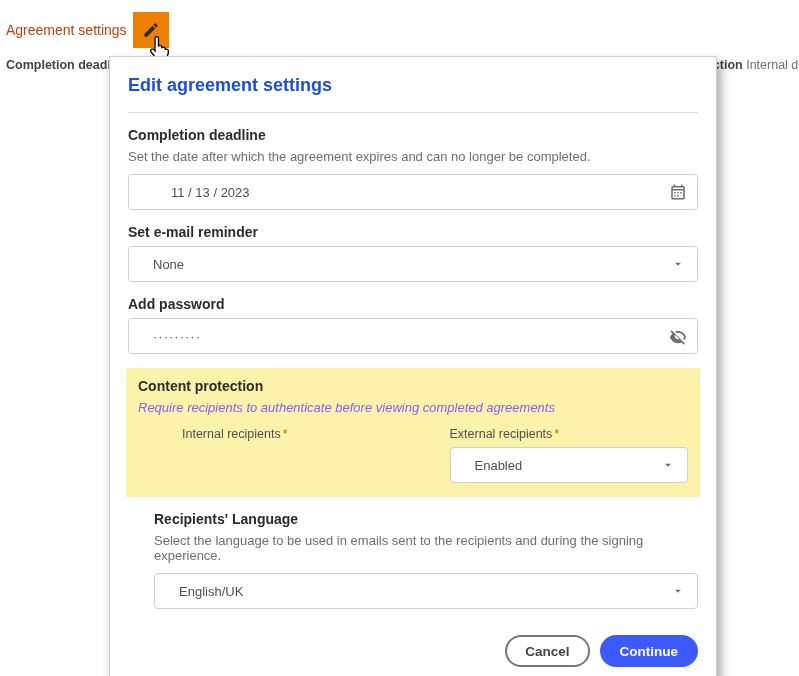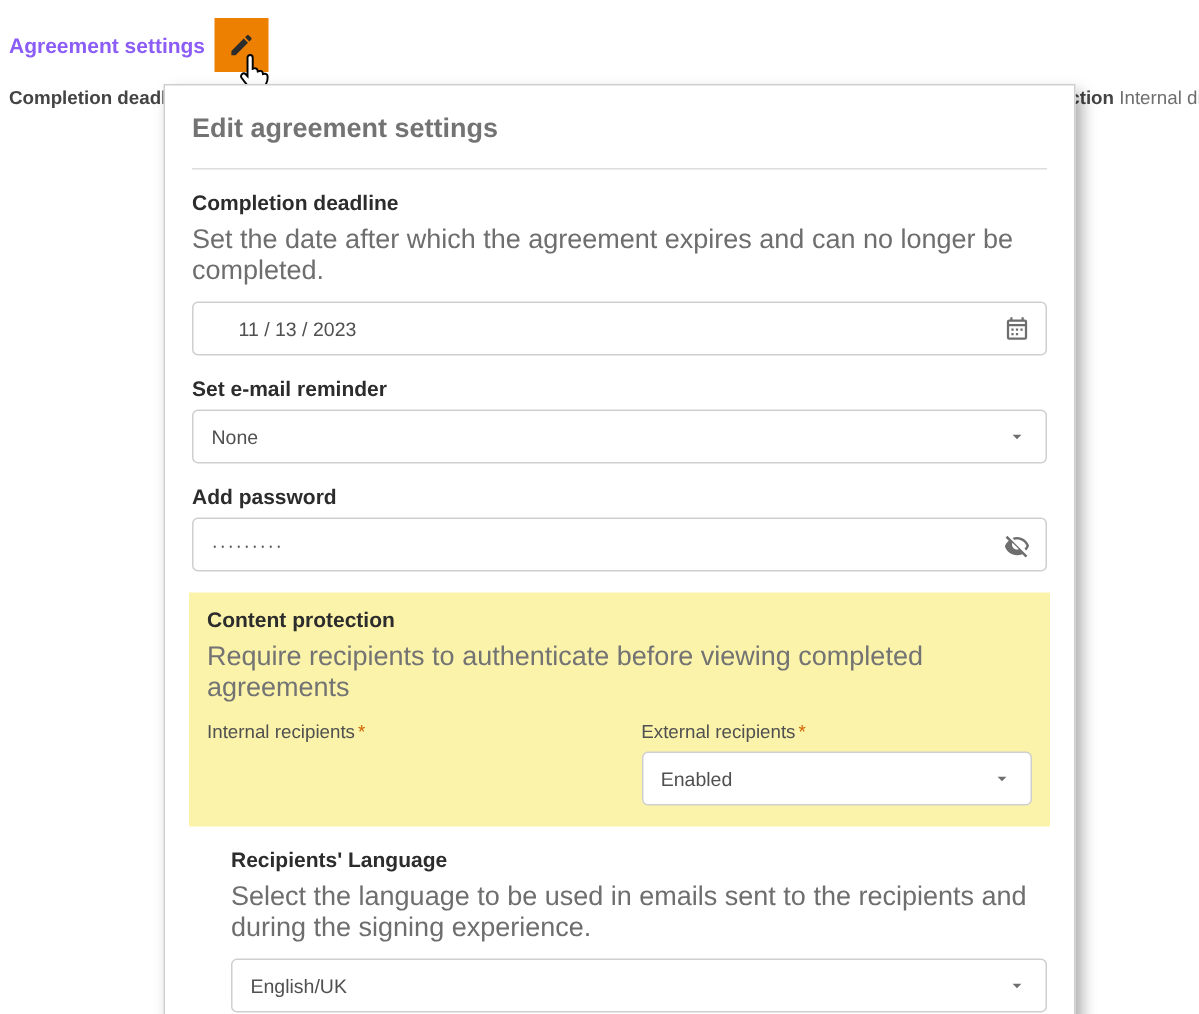--- a/index.html
+++ b/index.html
@@ -17,22 +17,22 @@
       padding: 12px 6px 0 6px;
     }
     .header-title-row {
       display: flex;
       align-items: center;
       gap: 4px;
       margin-bottom: 10px;
     }
     .header-title {
       font-size: 14px;
-      font-weight: 700;
-      color: #8b5cf6;
+      font-weight: 400;
+      color: #c2410c;
     }
     .edit-box {
       width: 36px;
       height: 36px;
       background: #ed8000;
       display: flex;
       align-items: center;
       justify-content: center;
       position: relative;
       margin-left: 2px;
@@ -62,48 +62,48 @@
       left: 109px;
       width: 608px;
       background: #ffffff;
       border: 1px solid #cfcfcf;
       box-shadow: 4px 6px 10px rgba(0,0,0,0.35);
       padding: 18px 18px 20px 18px;
     }
     .dialog-title {
       font-size: 18px;
       font-weight: 700;
-      color: #737373;
+      color: #1d4ed8;
       margin-bottom: 16px;
     }
     .divider {
       border: none;
       border-top: 1px solid #dcdcdc;
       margin-bottom: 14px;
     }
     .section { margin-bottom: 14px; }
     .section-title {
       font-size: 14px;
       font-weight: 700;
       color: #2c2c2c;
       margin-bottom: 6px;
     }
     .section-desc {
-      font-size: 18px;
+      font-size: 13px;
       color: #6e6e6e;
       margin-bottom: 10px;
     }
     .field {
       position: relative;
       display: flex;
       align-items: center;
       border: 1px solid #cfcfcf;
       border-radius: 4px;
       height: 36px;
-      padding: 0 12px;
+      padding: 0 24px;
       font-size: 13px;
       color: #505050;
       background: #fff;
     }
     .field.has-right-icon { padding-right: 40px; }
     .field .right-icon {
       position: absolute;
       right: 8px;
       top: 50%;
       transform: translateY(-50%);
@@ -117,22 +117,22 @@
     .chev { display: inline-block; }
     .chev svg { width: 14px; height: 14px; fill: #6e6e6e; }
     .cal svg { width: 18px; height: 18px; fill: #6e6e6e; }
     .eye svg { width: 20px; height: 20px; fill: #6e6e6e; }
     .highlight {
       background: #fbf3aa;
       padding: 10px 12px 14px 12px;
       margin: 2px -2px 14px -2px;
     }
     .highlight .section-title { color: #2c2c2c; }
-    .highlight .section-desc { color: #737373; margin-bottom: 12px; }
-    .row-2 { display: flex; gap: 29px; margin-top: 4px; }
+    .highlight .section-desc { color: #8b5cf6; margin-bottom: 12px; font-style: italic; }
+    .row-2 { display: flex; gap: 29px; margin-top: 4px; margin-left: 44px; }
     .col-50 { flex: 1; }
     .sub-label {
       font-size: 12.5px;
       color: #505050;
       margin-bottom: 6px;
     }
     .req { color: #d06500; margin-left: 2px; }
     .btn-row {
       display: flex;
       justify-content: flex-end;

